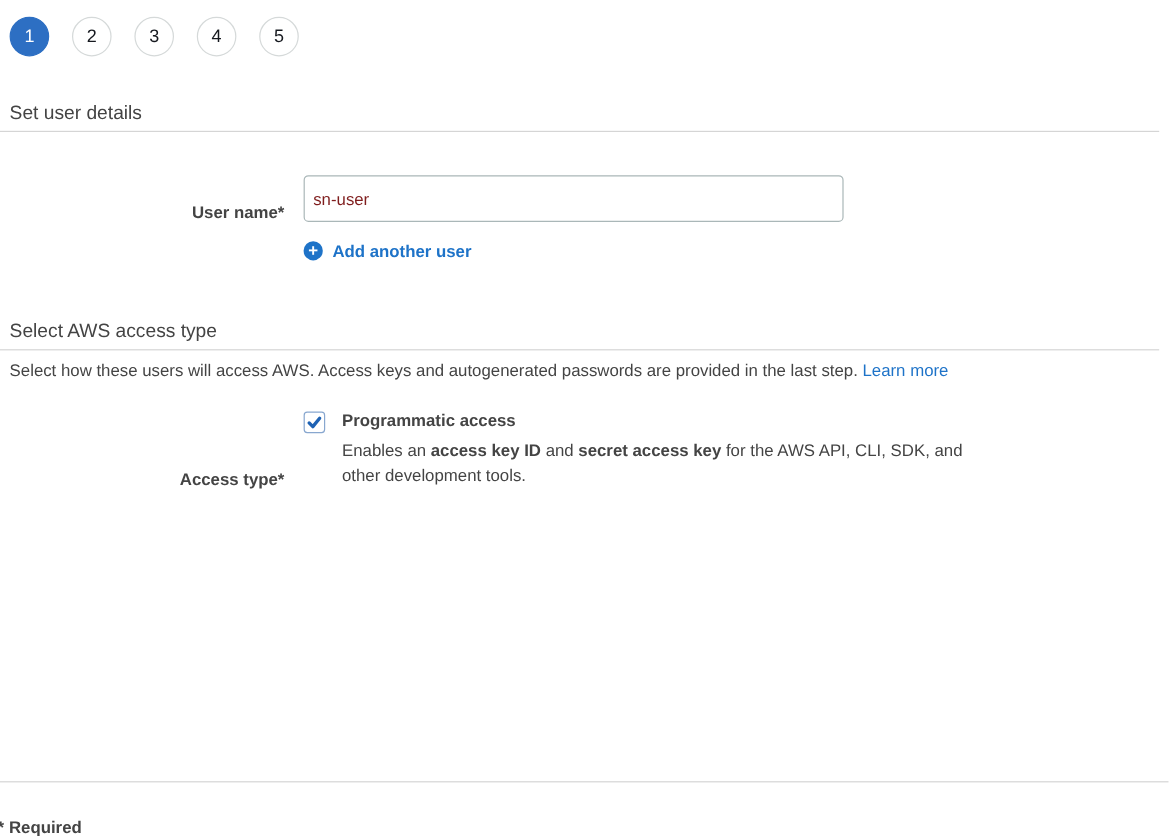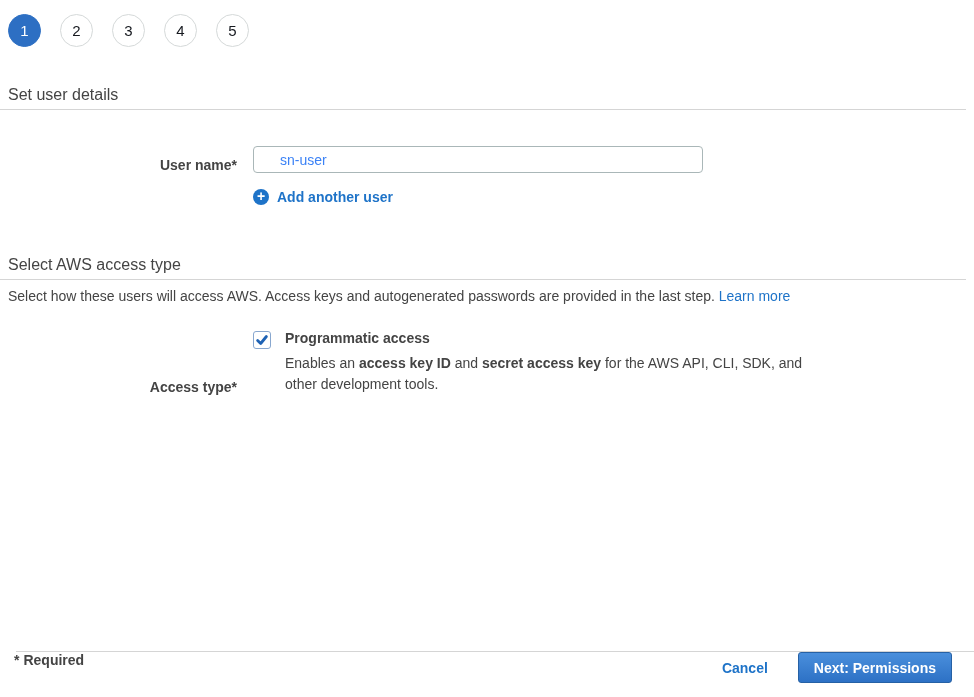--- a/index.html
+++ b/index.html
@@ -77,27 +77,27 @@
     width: 245px;
     text-align: right;
     padding-right: 8px;
     font-weight: 700;
     color: #444;
     padding-top: 8px;
   }
   .row-access .form-label { padding-top: 2px; }
   .text-input {
     width: 450px;
-    height: 27px;
+    height: 39px;
     border: 1px solid #aab7b8;
     border-radius: 4px;
-    padding: 0 26px;
+    padding: 0 7px;
     font-family: "Liberation Sans", "DejaVu Sans", sans-serif;
     font-size: 14px;
-    color: #3b82f6;
+    color: #7f1d1d;
     outline: none;
     margin-left: 8px;
   }
   .row-add-user { margin-top: 15px; padding-left: 253px; }
   .add-link {
     display: inline-flex;
     align-items: center;
     font-weight: 700;
     color: #1e73c8;
     cursor: pointer;
@@ -132,26 +132,26 @@
   }
   .checkbox.checked { border-color: #88a7cf; }
   .option-body { margin-left: 14px; max-width: 540px; }
   .option-title { font-weight: 700; color: #444; line-height: 17px; }
   .option-desc { margin-top: 6px; line-height: 21px; color: #444; }
   .option-desc b { font-weight: 700; }
 
   
   .footer {
     position: absolute;
-    left: 16px; right: 0; bottom: 0;
+    left: 0; right: 0; bottom: 0;
     height: 46px;
     border-top: 1px solid #d5d5d5;
     background: #fff;
     display: flex;
-    align-items: flex-start;
+    align-items: flex-end;
     justify-content: space-between;
     padding: 0 22px 0 8px;
   }
   .required { font-weight: 700; color: #444; white-space: nowrap; }
   .req-star { display: inline-block; margin-left: -10px; margin-right: 4px; }
   .footer-actions { display: flex; align-items: center; }
   .cancel-link { font-weight: 700; color: #1e73c8; cursor: pointer; text-decoration: none; margin-right: 30px; }
   .primary-btn {
     background: linear-gradient(to bottom, #4a8fdc, #2d71c5);
     border: 1px solid #2661a5;
@@ -218,19 +218,15 @@
           </div>
         </div>
 
 
       </div>
     </div>
   </div>
 
   <div class="footer">
     <div class="required"><span class="req-star">*</span><span>Required</span></div>
-    <div class="footer-actions">
-      <a class="cancel-link">Cancel</a>
-      <button class="primary-btn">Next: Permissions</button>
-    </div>
   </div>
 
 </div>
 
 </body></html>

